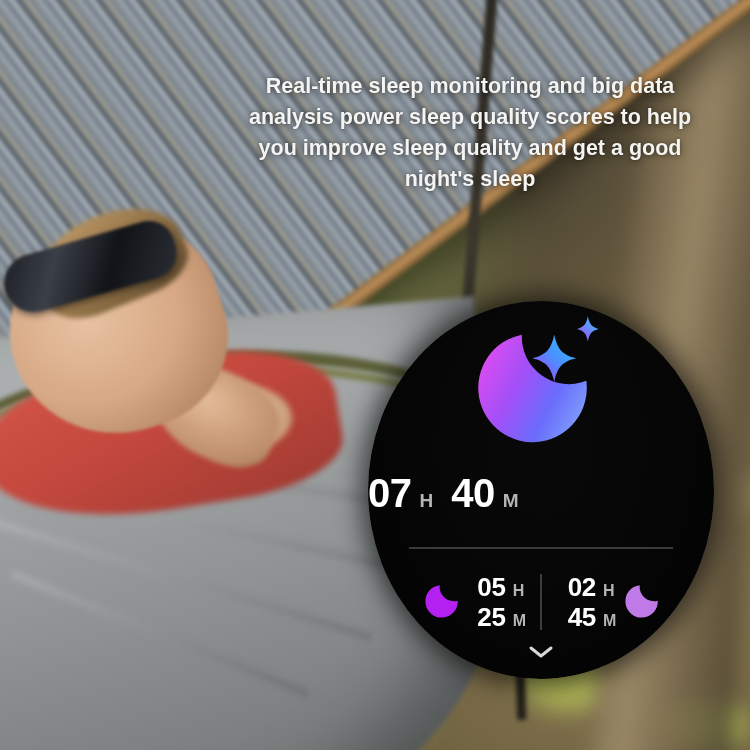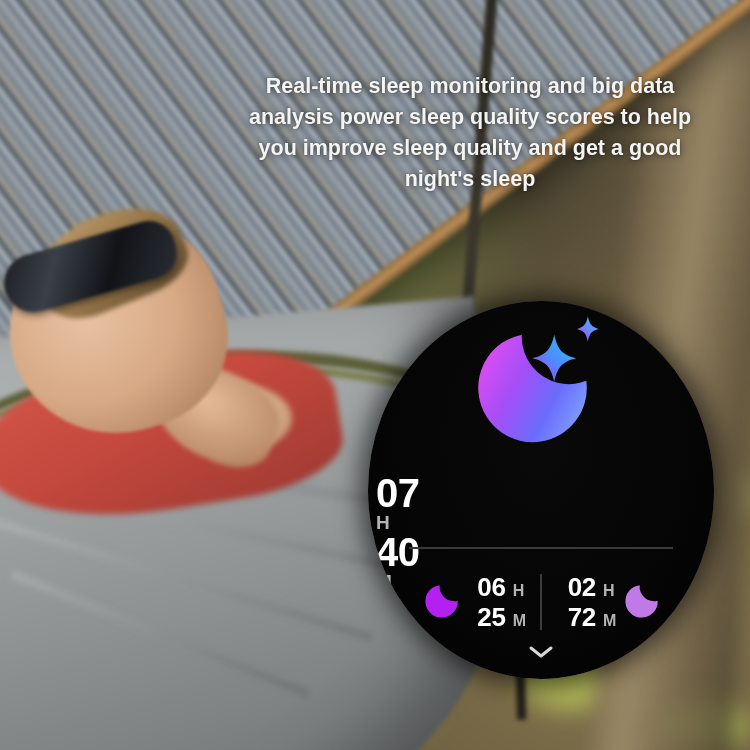--- a/index.html
+++ b/index.html
@@ -237,21 +237,20 @@
     left:104px; top:30px;
     width:118px; height:118px;
   }
   .sparkles { position:absolute; left:156px; top:12px; width:84px; height:84px; }
 
   .total-row {
     position:absolute;
     left:0; top:172px; width:100%;
     display:flex; align-items:baseline; 
     gap:0px;
-    flex-direction:column;
   }
   .big-num {
     color:#ffffff;
     font-size:40px;
     font-weight:bold;
     letter-spacing:-0.5px;
     line-height:1;
   }
   .unit-lg {
     color:#b4b4b4;
@@ -392,40 +391,40 @@
     <div class="hr"></div>
 
     <div class="stats">
 
       <div class="stat">
         <svg class="mini-moon" viewBox="0 0 40 40">
           <path d="M25 2 A18 18 0 1 0 38 25 A16 16 0 0 1 25 2 Z" fill="#b320f0" transform="rotate(-20 20 20)"></path>
         </svg>
         <div class="stat-nums">
           <div class="stat-line">
-            <span class="sm-num">06</span>
+            <span class="sm-num">05</span>
             <span class="sm-unit">H</span>
           </div>
           <div class="stat-line">
             <span class="sm-num">25</span>
             <span class="sm-unit">M</span>
           </div>
         </div>
       </div>
 
       <div class="vdiv"></div>
 
       <div class="stat">
         <div class="stat-nums">
           <div class="stat-line">
             <span class="sm-num">02</span>
             <span class="sm-unit">H</span>
           </div>
           <div class="stat-line">
-            <span class="sm-num">72</span>
+            <span class="sm-num">45</span>
             <span class="sm-unit">M</span>
           </div>
         </div>
         <svg class="mini-moon" viewBox="0 0 40 40">
           <path d="M25 2 A18 18 0 1 0 38 25 A16 16 0 0 1 25 2 Z" fill="#c07ae8" transform="rotate(-20 20 20)"></path>
         </svg>
       </div>
 
     </div>
 

